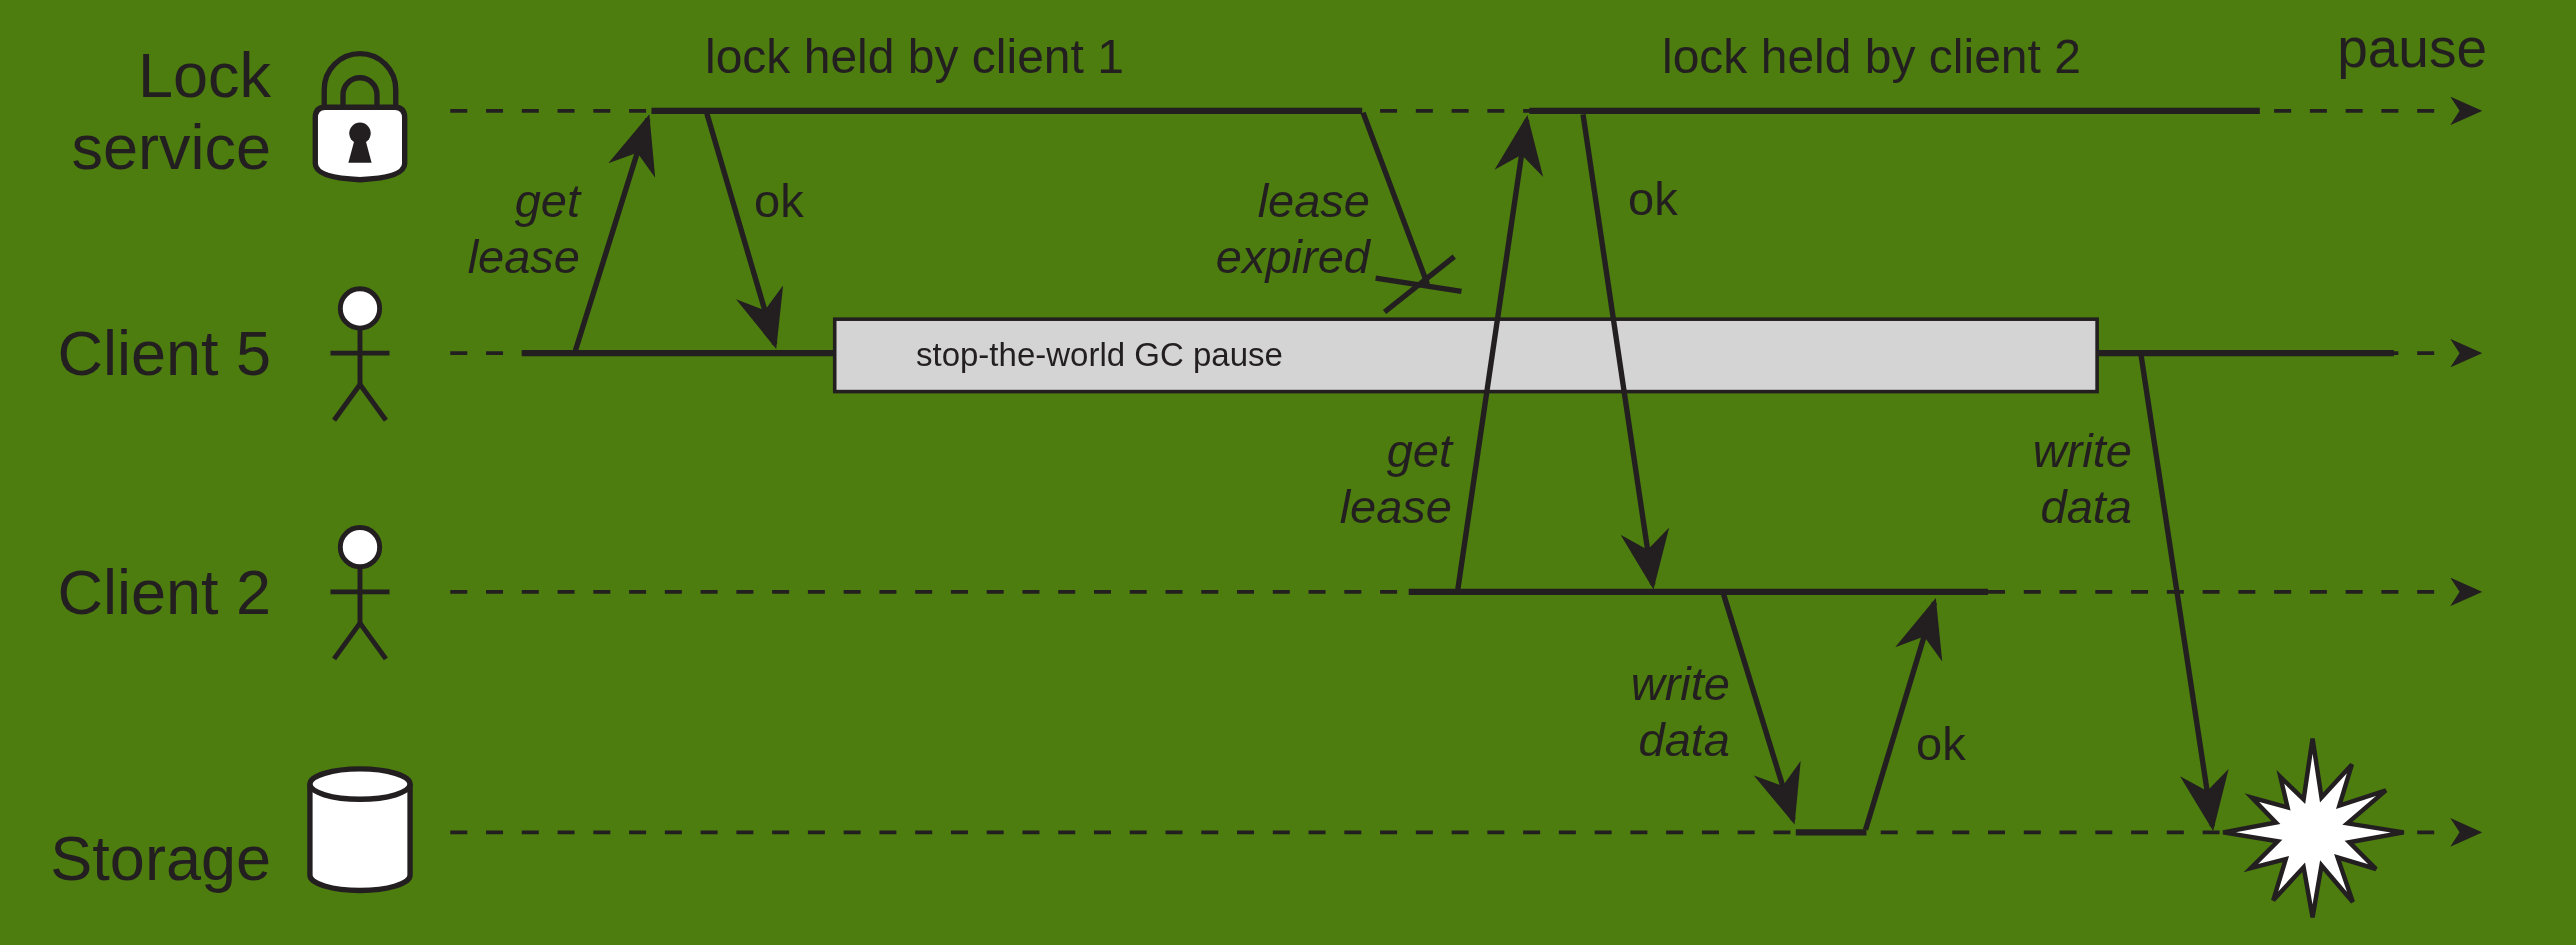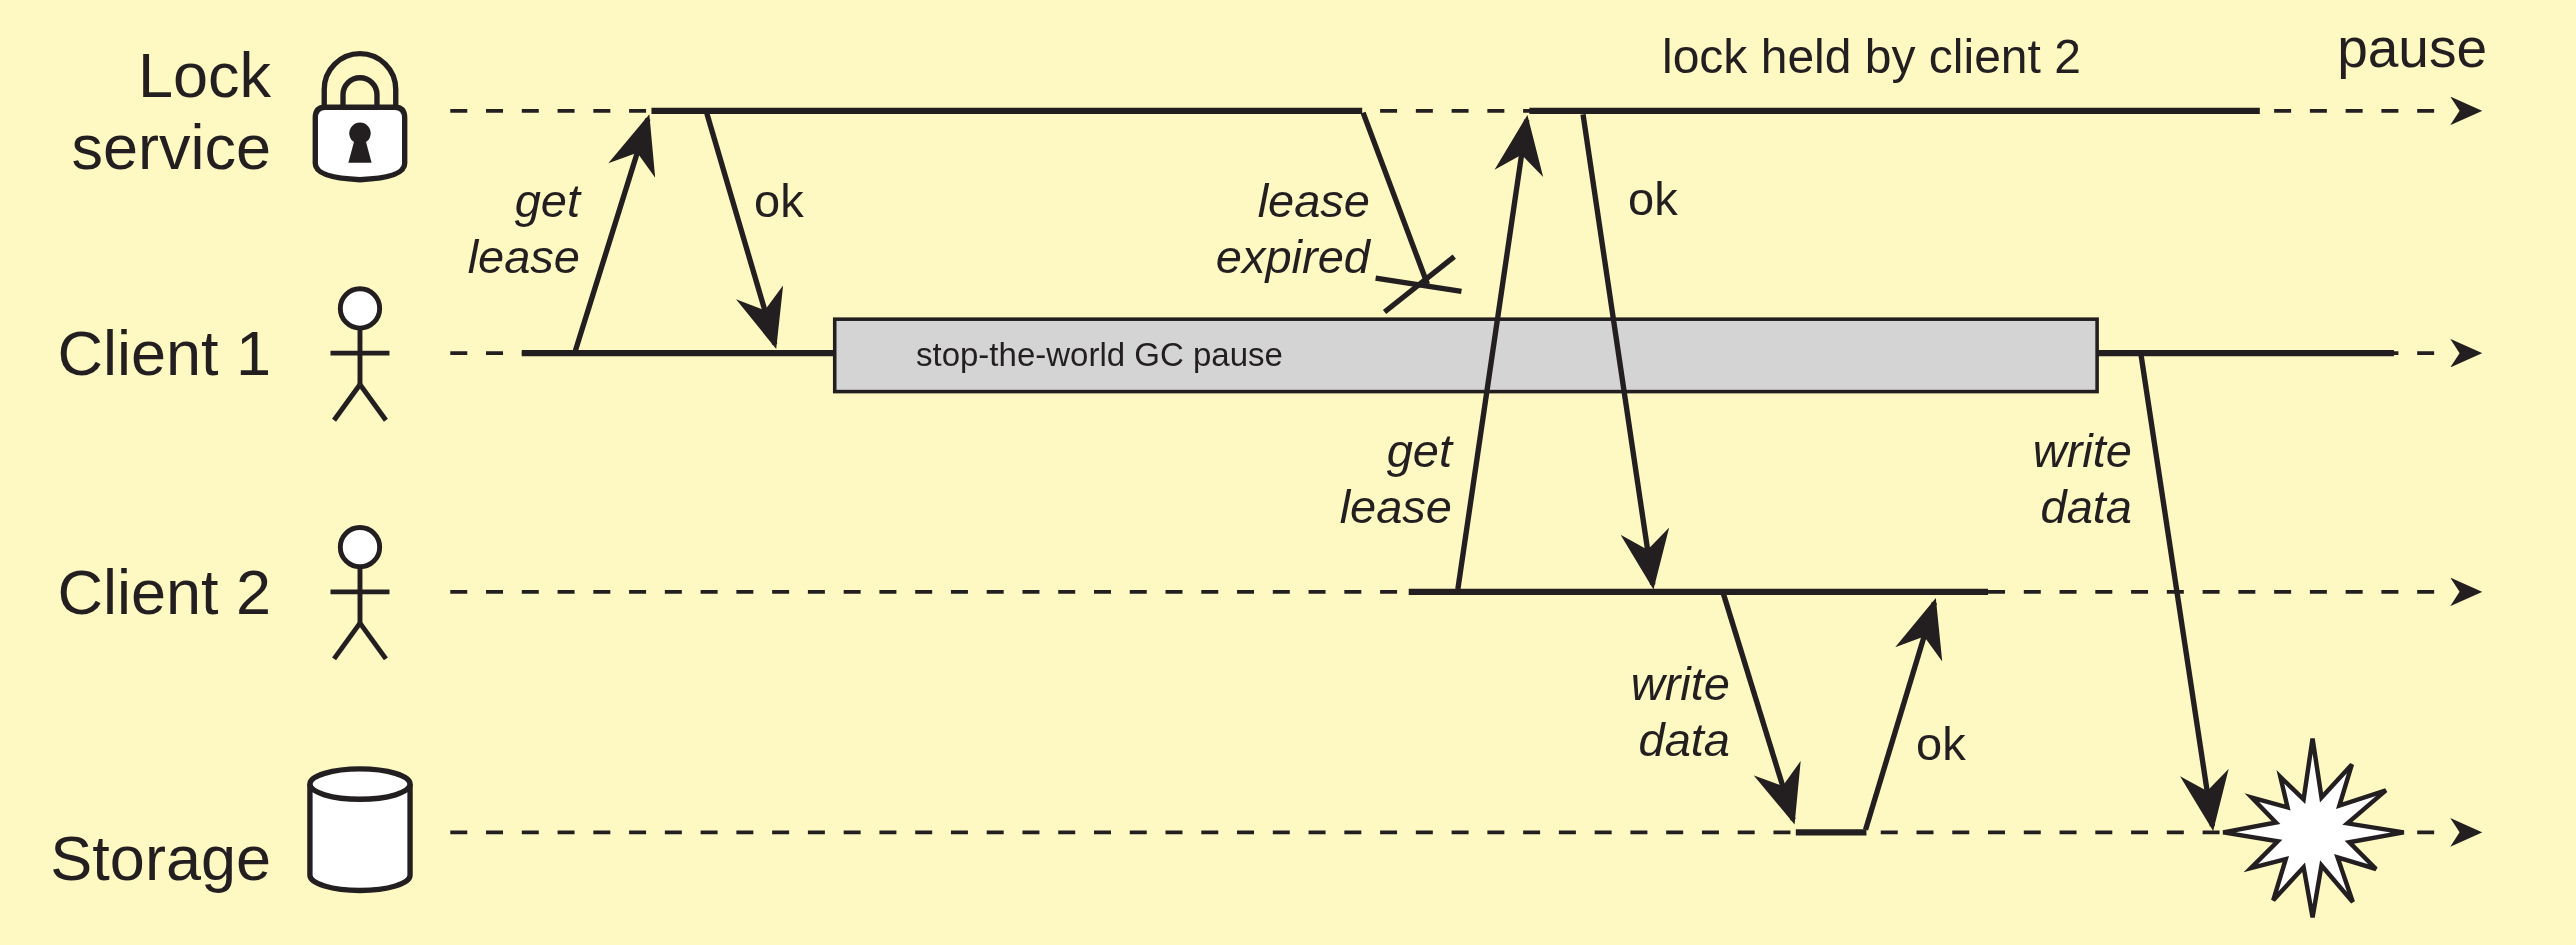--- a/index.html
+++ b/index.html
@@ -1,17 +1,17 @@
 <!DOCTYPE html>
 <html style="font-size:14.3px"><head>
 <meta charset="utf-8">
 <style>
   html,body{margin:0;padding:0;background:#ffffff;}
   #stage{
-    position:relative;width:2576px;height:945px;background:#fef9c3;overflow:hidden;
+    position:relative;width:2576px;height:945px;background:#4d7c0f;overflow:hidden;
     font-family:"Liberation Sans","DejaVu Sans",sans-serif;color:#231f20;
   }
   #diagram-svg{position:absolute;left:0;top:0;}
   .txt{position:absolute;color:#231f20;}
   .lane-label{
     left:0;width:271px;text-align:right;font-size:63px;line-height:72px;
     white-space:pre-line;transform:translateY(-50%);
   }
   .span-label{font-size:48px;line-height:54px;white-space:nowrap;}
   .ann{font-size:47px;line-height:56px;white-space:pre-line;}
@@ -98,24 +98,25 @@
     </g>
 
     <g stroke="#231f20" stroke-width="6">
       <path d="M346,877 V979 A56,17 0 0 0 458,979 V877" fill="#ffffff"></path>
       <ellipse cx="402" cy="877" rx="56" ry="17" fill="#ffffff"></ellipse>
     </g>
   </svg>
 
   <div class="txt lane-label" style="top:111px;">Lock
 service</div>
-  <div class="txt lane-label" style="top:353px;">Client 1</div>
+  <div class="txt lane-label" style="top:353px;">Client 5</div>
   <div class="txt lane-label" style="top:592px;">Client 2</div>
   <div class="txt lane-label" style="top:858px;">Storage</div>
 
+  <div class="txt span-label" style="left:705px;top:30px;">lock held by client 1</div>
   <div class="txt span-label" style="left:1662px;top:30px;">lock held by client 2</div>
   <div class="txt time-label" style="left:2290px;top:19.7px;">pause</div>
 
   <div class="txt ann right" style="left:376px;top:173px;width:204px;">get
 lease</div>
   <div class="txt ann" style="left:754px;top:173px;">ok</div>
   <div class="txt ann right" style="left:1100px;top:173px;width:270px;">lease
 expired</div>
   <div class="txt ann right" style="left:1248px;top:423px;width:204px;">get
 lease</div>

